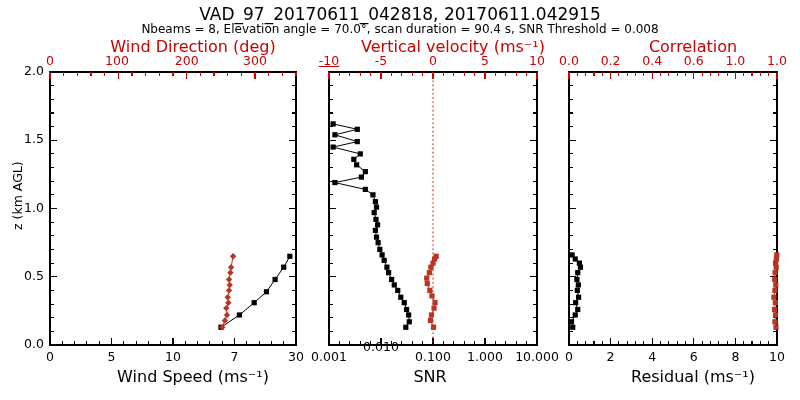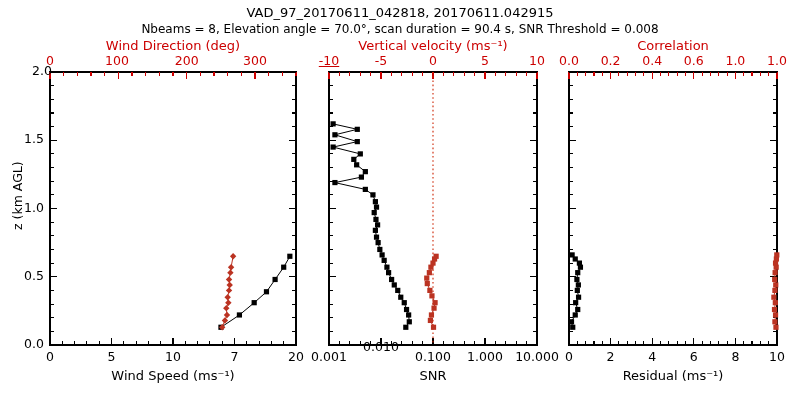--- a/index.html
+++ b/index.html
@@ -23,33 +23,34 @@
     position: absolute;
     white-space: pre;
     font-family: "DejaVu Sans", sans-serif;
     color: #000000;
     line-height: 1;
   }
   .red { color: #cc0000; }
   .ctr { transform: translateX(-50%); text-align: center; }
   #title-main {
     top: 6px; left: 400px;
-    font-size: 13px;
+    font-size: 17px;
   }
   #title-sub {
     top: 23px; left: 400px;
     font-size: 12px;
   }
   #footer-note {
     top: 381px; left: 775px;
     font-size: 9.5px;
     transform: translateX(-100%);
   }
   .axis-title {
-    font-size: 13px;
+    font-size: 16px;
+    margin-left: 20px;
   }
   .tick-label {
     font-size: 12.5px;
   }
   .ylabel {
     font-size: 12.5px;
     transform-origin: 0 0;
     transform: rotate(-90deg);
   }
   svg.plot {
@@ -448,38 +449,38 @@
       <rect x="773.568" y="264.59499999999997" width="5.2" height="5.2" class="mk-r"></rect>
       <rect x="772.944" y="260.5" width="5.2" height="5.2" class="mk-r"></rect>
       <rect x="773.776" y="256.405" width="5.2" height="5.2" class="mk-r"></rect>
       <rect x="774.192" y="252.31" width="5.2" height="5.2" class="mk-r"></rect>
     </svg>
   <div id="labels">
       <div class="txt tick-label" style="left: 50px; top: 351px; transform: translateX(-50%);">0</div>
       <div class="txt tick-label" style="left: 111.5px; top: 351px; transform: translateX(-50%);">5</div>
       <div class="txt tick-label" style="left: 173px; top: 351px; transform: translateX(-50%);">10</div>
       <div class="txt tick-label" style="left: 234.5px; top: 351px; transform: translateX(-50%);">7</div>
-      <div class="txt tick-label" style="left: 296px; top: 351px; transform: translateX(-50%);">20</div>
+      <div class="txt tick-label" style="left: 296px; top: 351px; transform: translateX(-50%);">30</div>
       <div class="txt axis-title" style="left: 173px; top: 369px; transform: translateX(-50%);">Wind Speed (ms⁻¹)</div>
       <div class="txt tick-label red" style="left: 50px; top: 55px; transform: translateX(-50%);">0</div>
       <div class="txt tick-label red" style="left: 117px; top: 55px; transform: translateX(-50%);">100</div>
       <div class="txt tick-label red" style="left: 186.667px; top: 55px; transform: translateX(-50%);">200</div>
       <div class="txt tick-label red" style="left: 255px; top: 55px; transform: translateX(-50%);">300</div>
       <div class="txt axis-title red" style="left: 173px; top: 39px; transform: translateX(-50%);">Wind Direction (deg)</div>
       <div class="txt tick-label" style="left: 44px; top: 338px; transform: translateX(-100%);">0.0</div>
       <div class="txt tick-label" style="left: 44px; top: 269.75px; transform: translateX(-100%);">0.5</div>
       <div class="txt tick-label" style="left: 44px; top: 201.5px; transform: translateX(-100%);">1.0</div>
       <div class="txt tick-label" style="left: 44px; top: 133.25px; transform: translateX(-100%); text-align: right;">1.5</div>
-      <div class="txt tick-label" style="left: 52px; top: 65px; transform: translateX(-100%); text-align: center;">2.0</div>
+      <div class="txt tick-label" style="left: 44px; top: 65px; transform: translateX(-100%); text-align: center;">2.0</div>
       <div class="txt tick-label" style="left: 329px; top: 351px; transform: translateX(-50%);">0.001</div>
       <div class="txt tick-label" style="left: 381px; top: 341px; transform: translateX(-50%);">0.010</div>
       <div class="txt tick-label" style="left: 433px; top: 351px; transform: translateX(-50%);">0.100</div>
       <div class="txt tick-label" style="left: 485px; top: 351px; transform: translateX(-50%);">1.000</div>
       <div class="txt tick-label" style="left: 537px; top: 351px; transform: translateX(-50%);">10.000</div>
-      <div class="txt axis-title" style="left: 433px; top: 369px; transform: translateX(-50%);">SNR</div>
+      <div class="txt axis-title" style="left: 410px; top: 369px; transform: translateX(-50%);">SNR</div>
       <div class="txt tick-label red" style="left: 329px; top: 55px; transform: translateX(-50%); text-decoration: underline;">-10</div>
       <div class="txt tick-label red" style="left: 381px; top: 55px; transform: translateX(-50%);">-5</div>
       <div class="txt tick-label red" style="left: 433px; top: 55px; transform: translateX(-50%);">0</div>
       <div class="txt tick-label red" style="left: 485px; top: 55px; transform: translateX(-50%);">5</div>
       <div class="txt tick-label red" style="left: 537px; top: 55px; transform: translateX(-50%);">10</div>
       <div class="txt axis-title red" style="left: 433px; top: 39px; transform: translateX(-50%);">Vertical velocity (ms⁻¹)</div>
       <div class="txt tick-label" style="left: 569px; top: 351px; transform: translateX(-50%);">0</div>
       <div class="txt tick-label" style="left: 610.6px; top: 351px; transform: translateX(-50%);">2</div>
       <div class="txt tick-label" style="left: 652.2px; top: 351px; transform: translateX(-50%);">4</div>
       <div class="txt tick-label" style="left: 693.8px; top: 351px; transform: translateX(-50%);">6</div>

